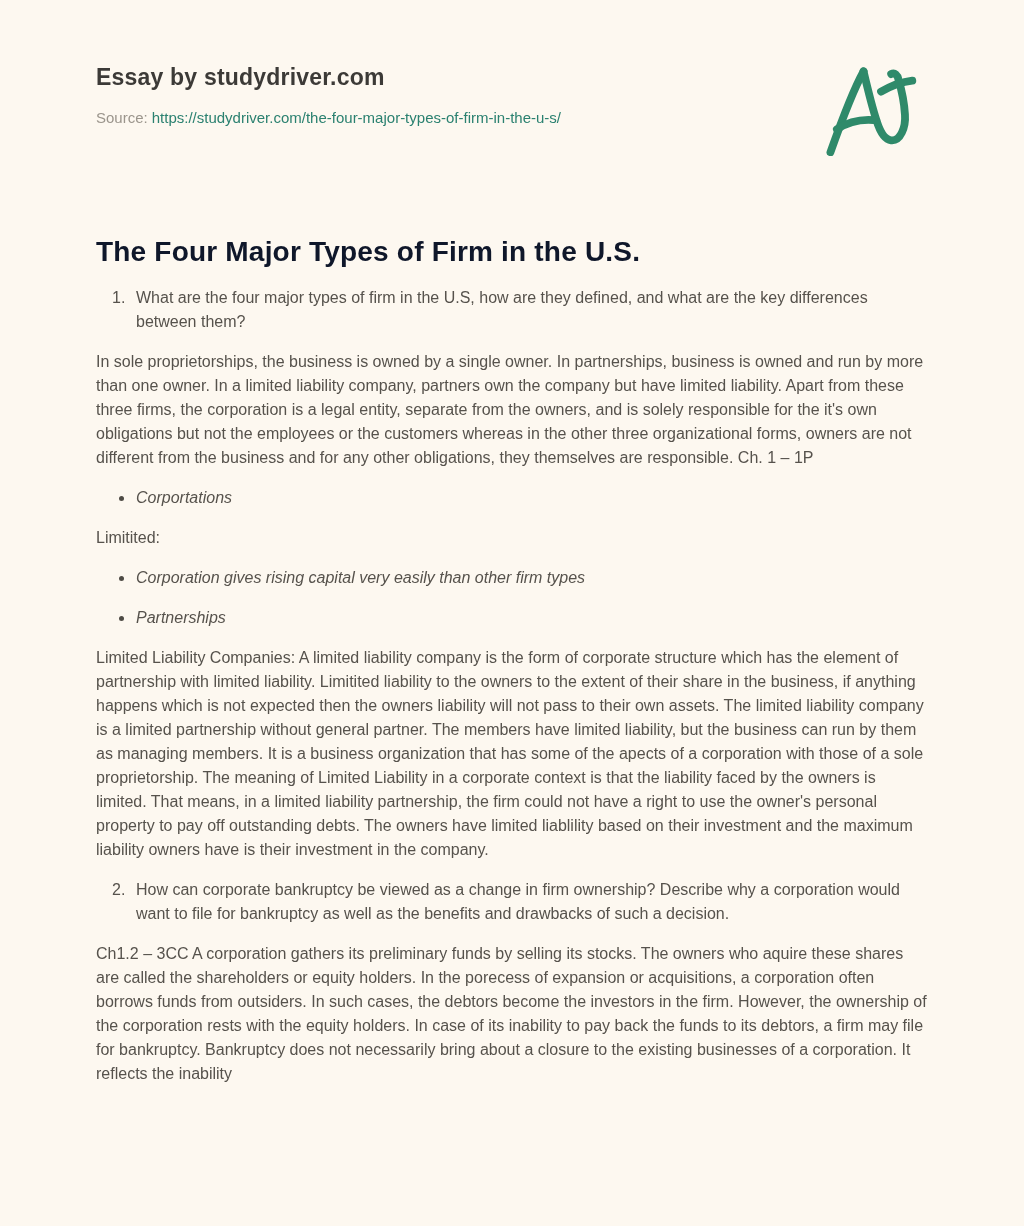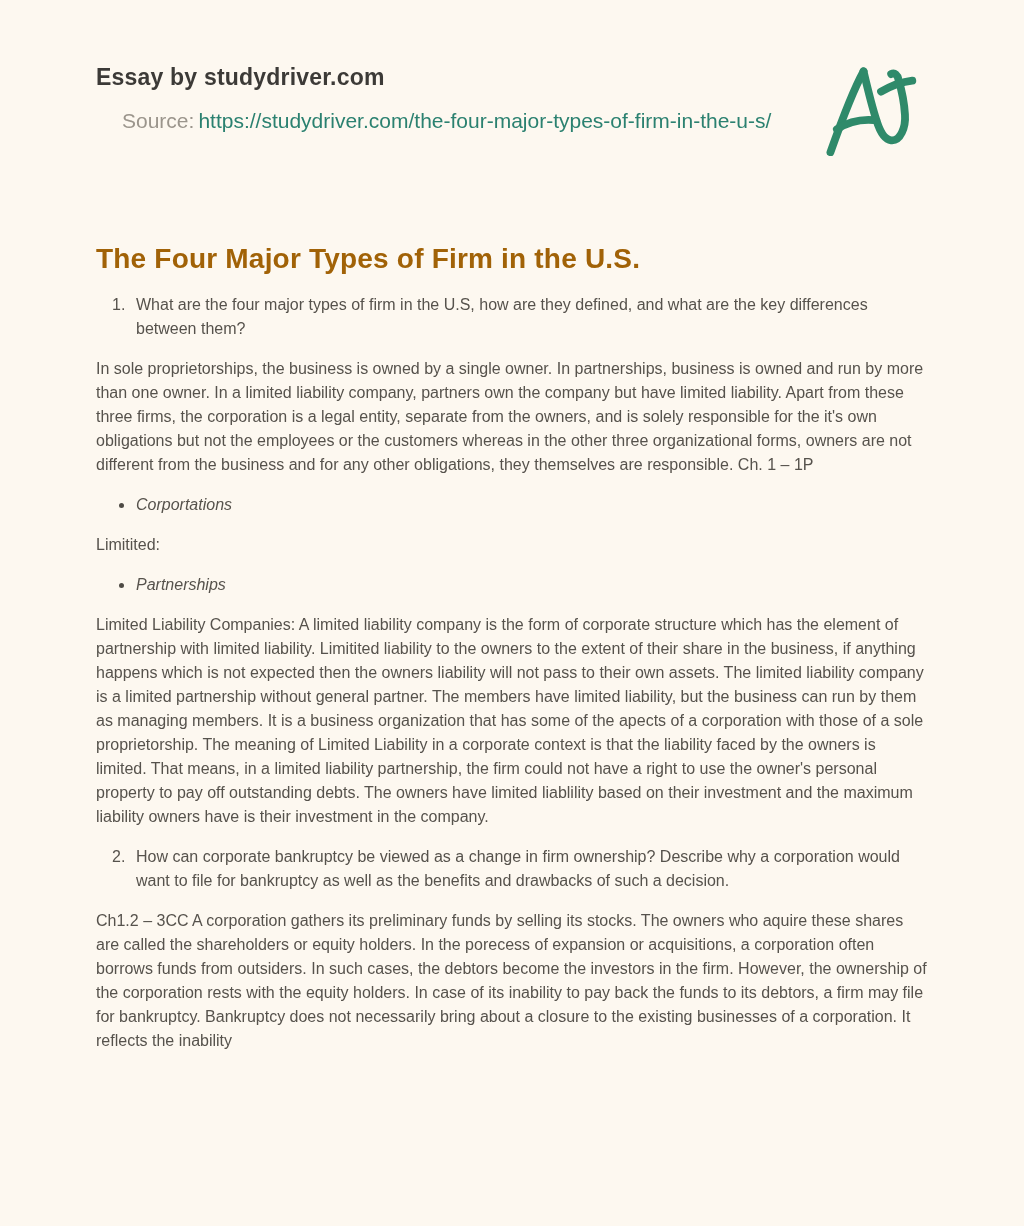--- a/index.html
+++ b/index.html
@@ -27,42 +27,41 @@
   }
   .essay-title {
     margin: 0;
     font-size: 23px;
     font-weight: 700;
     color: #3c3a37;
     letter-spacing: 0.2px;
   }
   .source-line {
     margin-top: 18px;
-    font-size: 21px;
+    font-size: 15px;
     color: #9b958c;
-    margin-left: 26px;
   }
   .source-link {
     color: #2b8170;
     text-decoration: none;
     margin-left: 4px;
   }
   .logo {
     position: absolute;
     top: 0;
     right: 10px;
     width: 96px;
     height: 92px;
   }
   
   .doc-title {
     margin: 114px 0 22px 0;
     font-size: 28px;
     font-weight: 700;
-    color: #a16207;
+    color: #0f172a;
     letter-spacing: 0.2px;
   }
   .body-text {
     font-size: 16px;
     line-height: 24px;
   }
   .body-text p {
     margin: 16px 0;
   }
   .q-item {
@@ -133,20 +132,21 @@
 
     <p>In sole proprietorships, the business is owned by a single owner. In partnerships, business is owned and run by more than one owner. In a limited liability company, partners own the company but have limited liability. Apart from these three firms, the corporation is a legal entity, separate from the owners, and is solely responsible for the it's own obligations but not the employees or the customers whereas in the other three organizational forms, owners are not different from the business and for any other obligations, they themselves are responsible. Ch. 1 – 1P</p>
 
     <ul class="bullets">
       <li><span>Corportations</span></li>
     </ul>
 
     <p>Limitited:</p>
 
     <ul class="bullets">
+      <li><span>Corporation gives rising capital very easily than other firm types</span></li>
     </ul>
 
     <ul class="bullets">
       <li><span>Partnerships</span></li>
     </ul>
 
     <p>Limited Liability Companies: A limited liability company is the form of corporate structure which has the element of partnership with limited liability. Limitited liability to the owners to the extent of their share in the business, if anything happens which is not expected then the owners liability will not pass to their own assets. The limited liability company is a limited partnership without general partner. The members have limited liability, but the business can run by them as managing members. It is a business organization that has some of the apects of a corporation with those of a sole proprietorship. The meaning of Limited Liability in a corporate context is that the liability faced by the owners is limited. That means, in a limited liability partnership, the firm could not have a right to use the owner's personal property to pay off outstanding debts. The owners have limited liablility based on their investment and the maximum liability owners have is their investment in the company.</p>
 
     <div class="q-item">
       <span class="q-num">2.</span>

